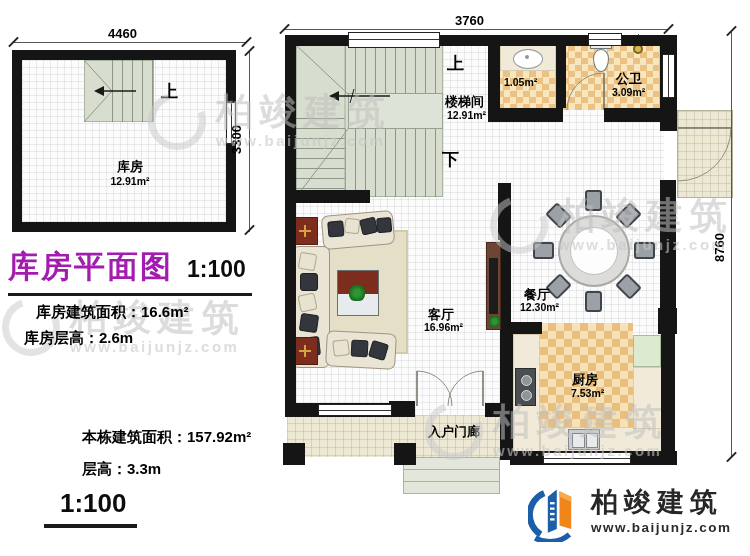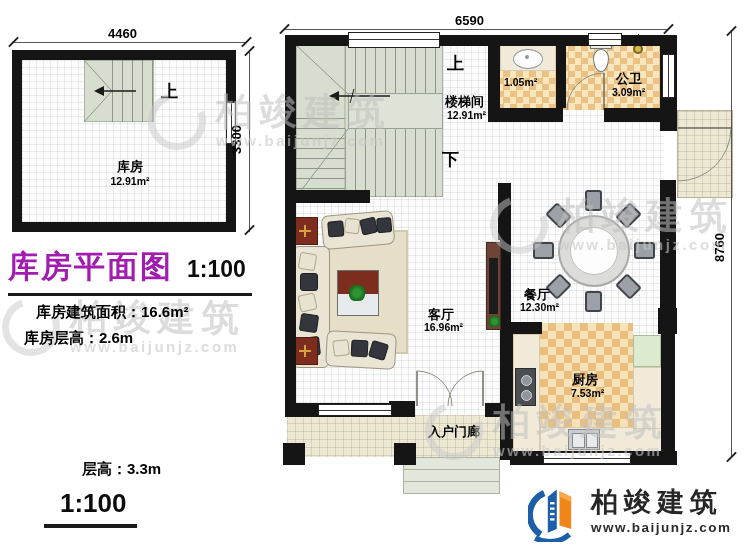--- a/index.html
+++ b/index.html
@@ -97,33 +97,36 @@
     <span class="title-cn" style="font-size:31px;">库房平面图</span>
     <span class="title-scale" style="font-size:23px;margin-left:14px;">1:100</span>
   </div>
   <div class="abs statline" style="left:36px;top:303px;">
     <span>库房建筑面积：</span><span>16.6m²</span>
   </div>
   <div class="abs statline" style="left:24px;top:329px;">
     <span>库房层高：</span><span>2.6m</span>
   </div>
 
+  <div class="abs statline" style="left:82px;top:428px;">
+    <span>本栋建筑面积：</span><span>157.92m²</span>
+  </div>
   <div class="abs statline" style="left:82px;top:460px;">
     <span>层高：</span><span>3.3m</span>
   </div>
 
   <div class="abs title-block" style="left:44px;top:488px;border-bottom:4px solid #1a1a1a;padding:0 10px 5px 0;display:flex;align-items:baseline;">
     <span class="title-scale" style="font-size:26px;margin-left:16px;">1:100</span>
   </div>
 
 
   <div class="abs dimline" style="left:283px;top:29px;width:386px;height:1px;"></div>
   <div class="abs tick" style="left:278px;top:28px;"></div>
   <div class="abs tick" style="left:662px;top:28px;"></div>
-  <div class="abs dimlabel" style="left:455px;top:13px;">6590</div>
+  <div class="abs dimlabel" style="left:455px;top:13px;">3760</div>
 
   <div class="abs dimline" style="left:731px;top:32px;width:1px;height:426px;"></div>
   <div class="abs tick" style="left:725px;top:30px;"></div>
   <div class="abs tick" style="left:725px;top:456px;"></div>
   <div class="abs dimlabel vlabel" style="left:705px;top:240px;">8760</div>
 
   <div class="abs gridfloor" style="left:296px;top:45px;width:368px;height:408px;"></div>
 
   <div class="abs stair" style="left:296px;top:45px;width:147px;height:152px;"></div>
   <div class="abs treads-v" style="left:345px;top:45px;width:98px;height:50px;z-index:6;"></div>

